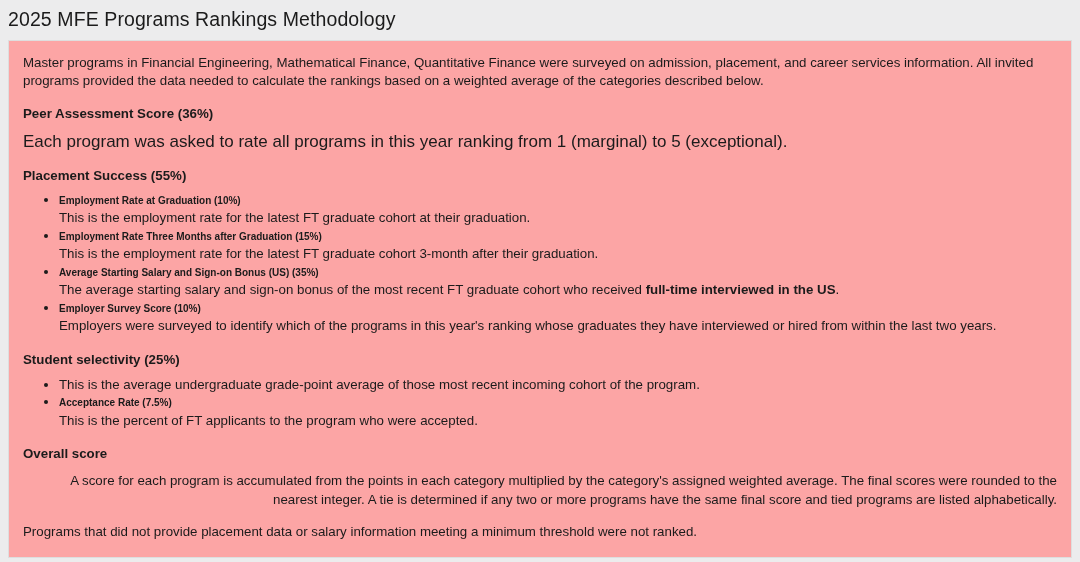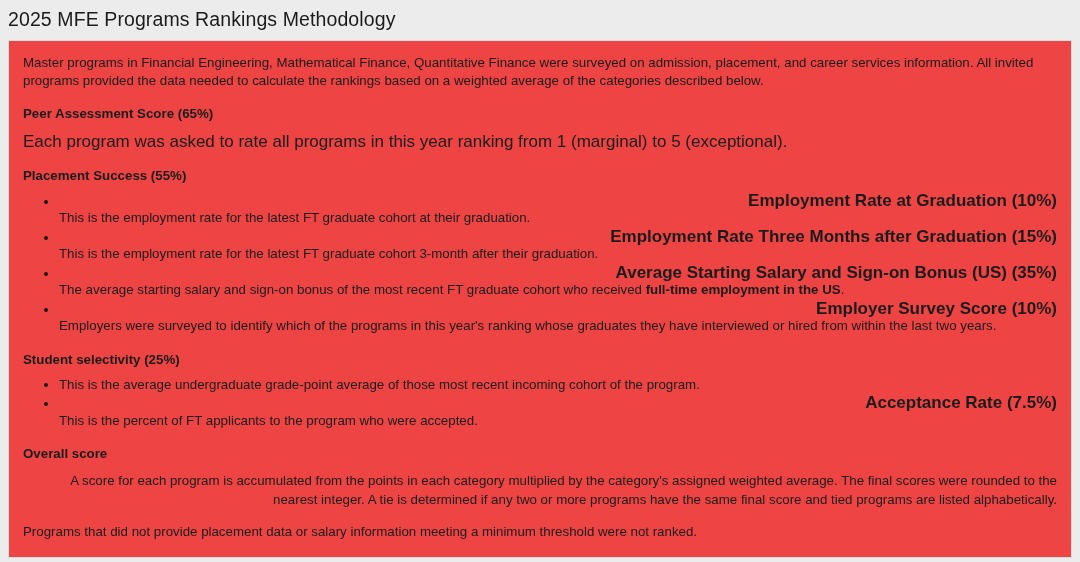--- a/index.html
+++ b/index.html
@@ -22,21 +22,21 @@
     font-weight: 400;
     padding: 8px 0 8px 8px;
     letter-spacing: 0.1px;
   }
   .content-card {
     position: absolute;
     top: 40px;
     left: 8px;
     right: 8px;
     bottom: 4px;
-    background: #ef4444;
+    background: #fca5a5;
     border: 1px solid #dedede;
     box-sizing: border-box;
     padding: 10px 14px 4px 14px;
     overflow: hidden;
   }
   p.intro {
     margin: 3px 0 0 0;
     font-size: 13.3px;
     line-height: 17.5px;
     color: #1b1b1b;
@@ -62,24 +62,23 @@
     margin: 0 0 0 0;
     padding: 0;
     font-size: 13.3px;
     color: #1b1b1b;
   }
   ul.criteria li + li {
     margin-top: 1px;
   }
   .crit-title {
     font-weight: bold;
-    font-size: 17px;
+    font-size: 10px;
     line-height: 17.5px;
     display: block;
-    text-align: right;
   }
   .crit-desc {
     font-weight: normal;
     font-size: 13.3px;
     line-height: 17.5px;
     display: block;
   }
   .crit-desc b { font-weight: bold; }
   p.overall {
     margin: 11px 0 0 0;
@@ -99,36 +98,36 @@
 <body>
 
 <div class="page">
 
   <div class="page-title">2025 MFE Programs Rankings Methodology</div>
 
   <div class="content-card">
 
     <p class="intro">Master programs in Financial Engineering, Mathematical Finance, Quantitative Finance were surveyed on admission, placement, and career services information. All invited programs provided the data needed to calculate the rankings based on a weighted average of the categories described below.</p>
 
-    <h3 class="section">Peer Assessment Score (65%)</h3>
+    <h3 class="section">Peer Assessment Score (36%)</h3>
     <p class="section-desc">Each program was asked to rate all programs in this year ranking from 1 (marginal) to 5 (exceptional).</p>
 
     <h3 class="section">Placement Success (55%)</h3>
     <ul class="criteria">
       <li>
         <span class="crit-title">Employment Rate at Graduation (10%)</span>
         <span class="crit-desc">This is the employment rate for the latest FT graduate cohort at their graduation.</span>
       </li>
       <li>
         <span class="crit-title">Employment Rate Three Months after Graduation (15%)</span>
         <span class="crit-desc">This is the employment rate for the latest FT graduate cohort 3-month after their graduation.</span>
       </li>
       <li>
         <span class="crit-title">Average Starting Salary and Sign-on Bonus (US) (35%)</span>
-        <span class="crit-desc"><span>The average starting salary and sign-on bonus of the most recent FT graduate cohort who received </span><b>full-time employment in the US</b><span>.</span></span>
+        <span class="crit-desc"><span>The average starting salary and sign-on bonus of the most recent FT graduate cohort who received </span><b>full-time interviewed in the US</b><span>.</span></span>
       </li>
       <li>
         <span class="crit-title">Employer Survey Score (10%)</span>
         <span class="crit-desc">Employers were surveyed to identify which of the programs in this year's ranking whose graduates they have interviewed or hired from within the last two years.</span>
       </li>
     </ul>
 
     <h3 class="section">Student selectivity (25%)</h3>
     <ul class="criteria">
       <li>

